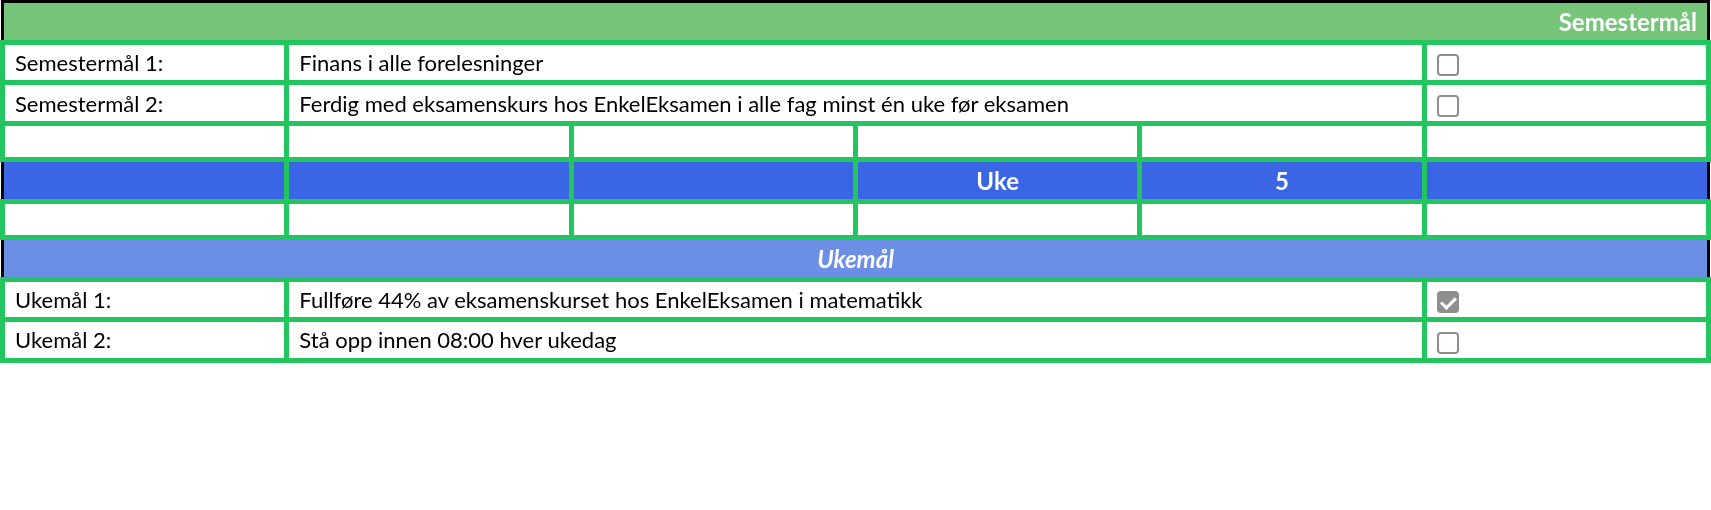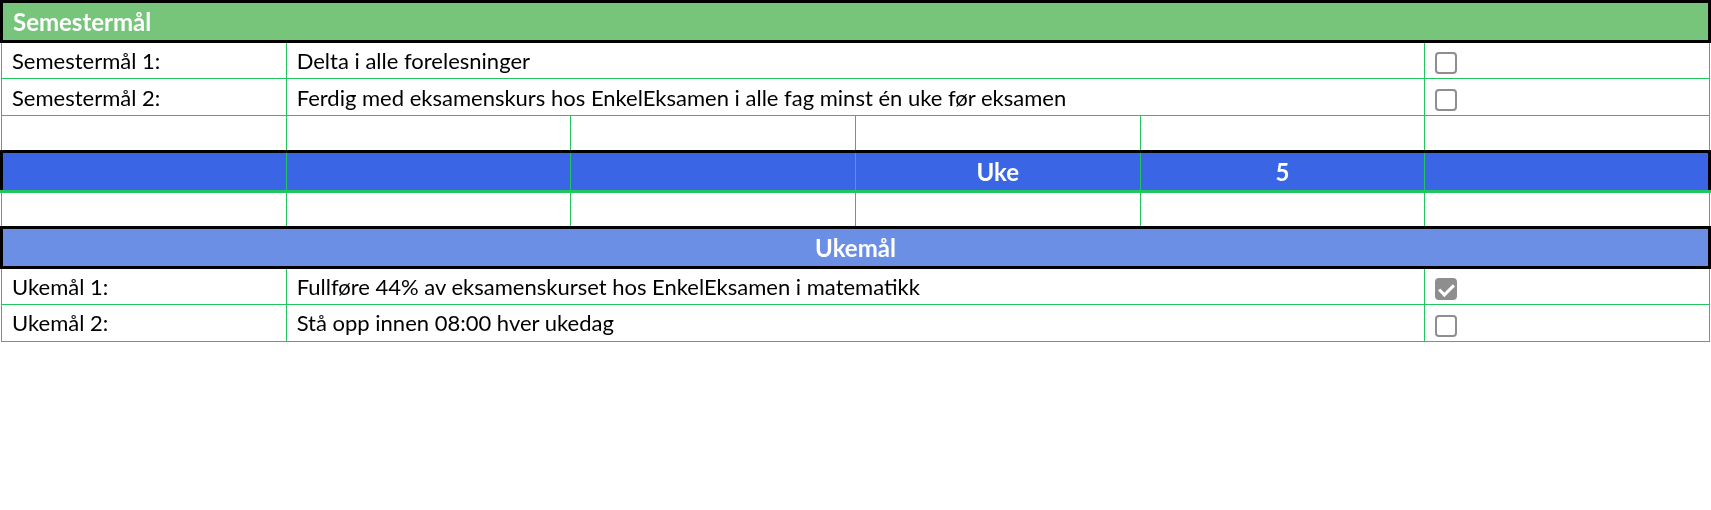--- a/index.html
+++ b/index.html
@@ -9,36 +9,36 @@
     color: #000;
     background: #fff;
     width: 1711px;
   }
   table {
     width: 100%;
     border-collapse: collapse;
     table-layout: fixed;
   }
   td, th {
-    border: 1px solid #22c55e;
+    border: 5px solid #22c55e;
     padding: 4px 10px;
     height: 36px;
     vertical-align: middle;
     overflow: hidden;
     white-space: nowrap;
   }
   .col-label { width: 260px; }
   .col-seg   { width: 260px; }
   .col-check { width: 260px; text-align: center; }
 
   .hdr-green {
     background: #77c57b;
     color: #fff;
     font-weight: 700;
-    text-align: left;
+    text-align: right;
     border: 3px solid #000;
     font-size: 24px;
   }
   .hdr-blue-strong {
     background: #3a66e6;
     color: #fff;
     font-weight: 700;
     text-align: center;
     font-size: 24px;
   }
@@ -46,20 +46,21 @@
   .row-blueband td:first-child { border-left: 3px solid #000; }
   .row-blueband td:last-child  { border-right: 3px solid #000; }
 
   .hdr-blue-soft {
     background: #6c8fe6;
     color: #fff;
     font-weight: 700;
     text-align: center;
     border: 3px solid #000;
     font-size: 24px;
+    font-style: italic;
   }
 
   .checkbox {
     display: inline-block;
     width: 22px;
     height: 22px;
     border: 2px solid #8e8e8e;
     border-radius: 4px;
     vertical-align: middle;
     background: #fff;
@@ -92,21 +93,21 @@
     <col class="col-check">
   </colgroup>
 
   <tbody>
       <tr>
     <td colspan="6" class="hdr-green">Semestermål</td>
   </tr>
 
   <tr>
     <td>Semestermål 1:</td>
-    <td colspan="4">Delta i alle forelesninger</td>
+    <td colspan="4">Finans i alle forelesninger</td>
     <td><span class="checkbox"></span></td>
   </tr>
   <tr>
     <td>Semestermål 2:</td>
     <td colspan="4">Ferdig med eksamenskurs hos EnkelEksamen i alle fag minst én uke før eksamen</td>
     <td><span class="checkbox"></span></td>
   </tr>
 
   <tr>
     <td></td>

